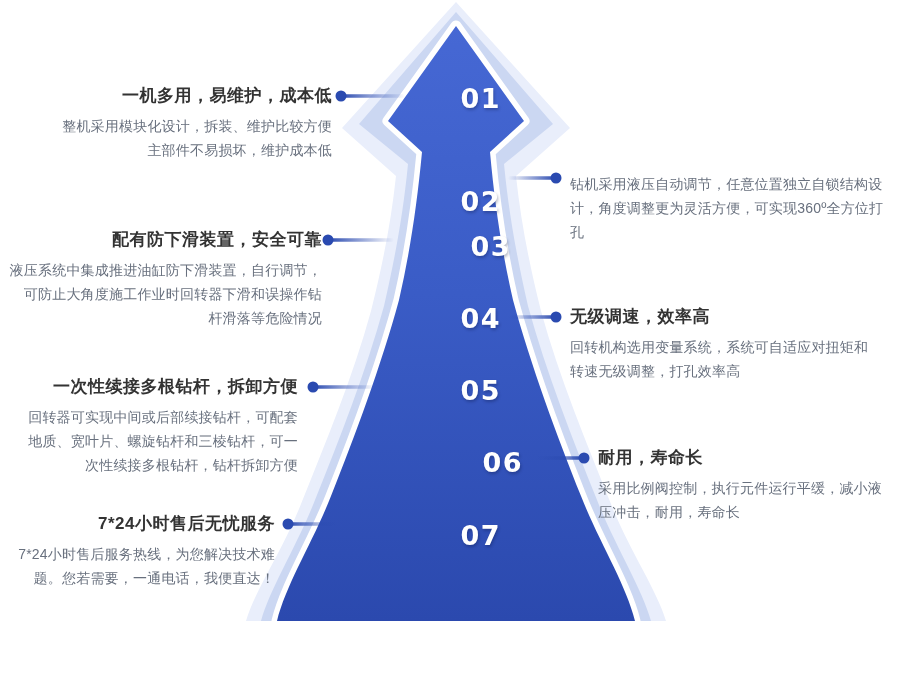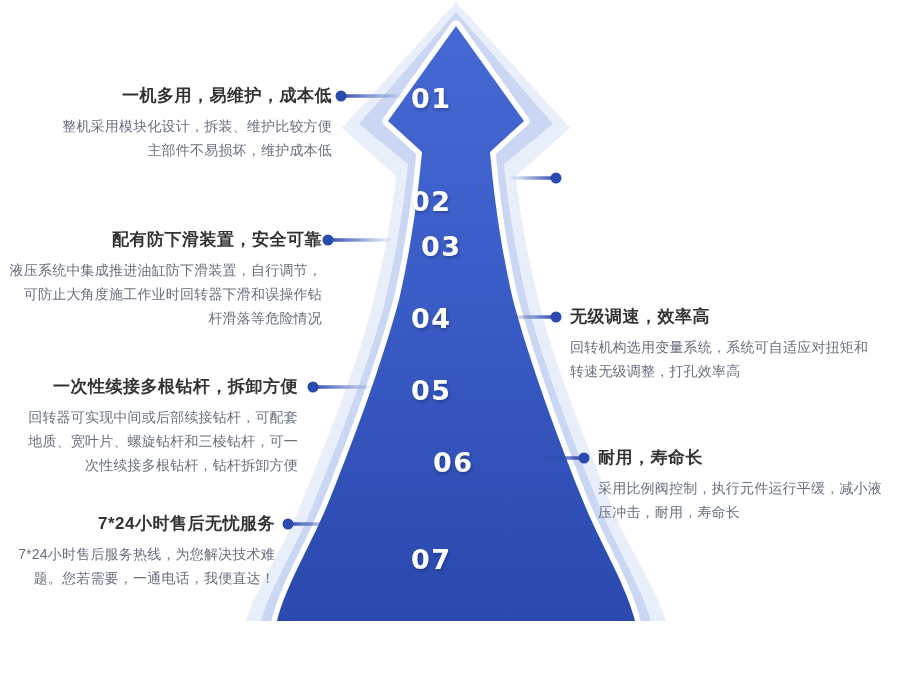--- a/index.html
+++ b/index.html
@@ -2,21 +2,21 @@
 <html><head>
 <meta charset="utf-8">
 <style>
   html,body{margin:0;padding:0;background:#fff;}
   .canvas{
     position:relative;width:898px;height:692px;background:#ffffff;overflow:hidden;
     font-family:"Liberation Sans","DejaVu Sans",sans-serif;
   }
   .arrow-svg{position:absolute;left:0;top:0;}
   .step-number{
-    position:absolute;width:90px;text-align:left;
+    position:absolute;width:90px;text-align:right;
     color:#ffffff;font-size:27px;font-weight:bold;letter-spacing:1.5px;
     font-family:"DejaVu Sans","Liberation Sans",sans-serif;
     text-shadow:1px 2px 3px rgba(10,20,60,0.30);
   }
   .callout{position:absolute;}
   .callout.left{text-align:right;}
   .callout.right{text-align:left;}
   .feature-title{
     font-size:17px;font-weight:bold;color:#333333;letter-spacing:0.5px;line-height:24px;
   }
@@ -117,21 +117,21 @@
       <circle cx="584" cy="458" r="5.5" fill="#2a4ab0"></circle>
     </g>
   </svg>
 
   <div class="step-number" style="left:411px;top:83px;">01</div>
   <div class="step-number" style="left:411px;top:159px;margin-top:27px;">02</div>
   <div class="step-number" style="left:421px;top:231px;">03</div>
   <div class="step-number" style="left:411px;top:303px;">04</div>
   <div class="step-number" style="left:411px;top:375px;">05</div>
   <div class="step-number" style="left:433px;top:447px;">06</div>
-  <div class="step-number" style="left:411px;top:520px;margin-top:24px;">07</div>
+  <div class="step-number" style="left:411px;top:520px;">07</div>
 
   <div class="callout left" style="right:566px;top:84px;width:340px;">
     <div class="feature-title">一机多用，易维护，成本低</div>
     <div class="feature-desc">整机采用模块化设计，拆装、维护比较方便
 主部件不易损坏，维护成本低</div>
   </div>
   <div class="callout left" style="right:576px;top:228px;width:345px;">
     <div class="feature-title">配有防下滑装置，安全可靠</div>
     <div class="feature-desc">液压系统中集成推进油缸防下滑装置，自行调节，
 可防止大角度施工作业时回转器下滑和误操作钻
@@ -143,20 +143,23 @@
 地质、宽叶片、螺旋钻杆和三棱钻杆，可一
 次性续接多根钻杆，钻杆拆卸方便</div>
   </div>
   <div class="callout left" style="right:623px;top:512px;width:290px;">
     <div class="feature-title">7*24小时售后无忧服务</div>
     <div class="feature-desc">7*24小时售后服务热线，为您解决技术难
 题。您若需要，一通电话，我便直达！</div>
   </div>
 
   <div class="callout right" style="left:570px;top:166px;width:326px;">
+    <div class="feature-desc">钻机采用液压自动调节，任意位置独立自锁结构设
+计，角度调整更为灵活方便，可实现360º全方位打
+孔</div>
   </div>
   <div class="callout right" style="left:570px;top:305px;width:322px;">
     <div class="feature-title">无级调速，效率高</div>
     <div class="feature-desc">回转机构选用变量系统，系统可自适应对扭矩和
 转速无级调整，打孔效率高</div>
   </div>
   <div class="callout right" style="left:598px;top:446px;width:300px;">
     <div class="feature-title">耐用，寿命长</div>
     <div class="feature-desc">采用比例阀控制，执行元件运行平缓，减小液
 压冲击，耐用，寿命长</div>

